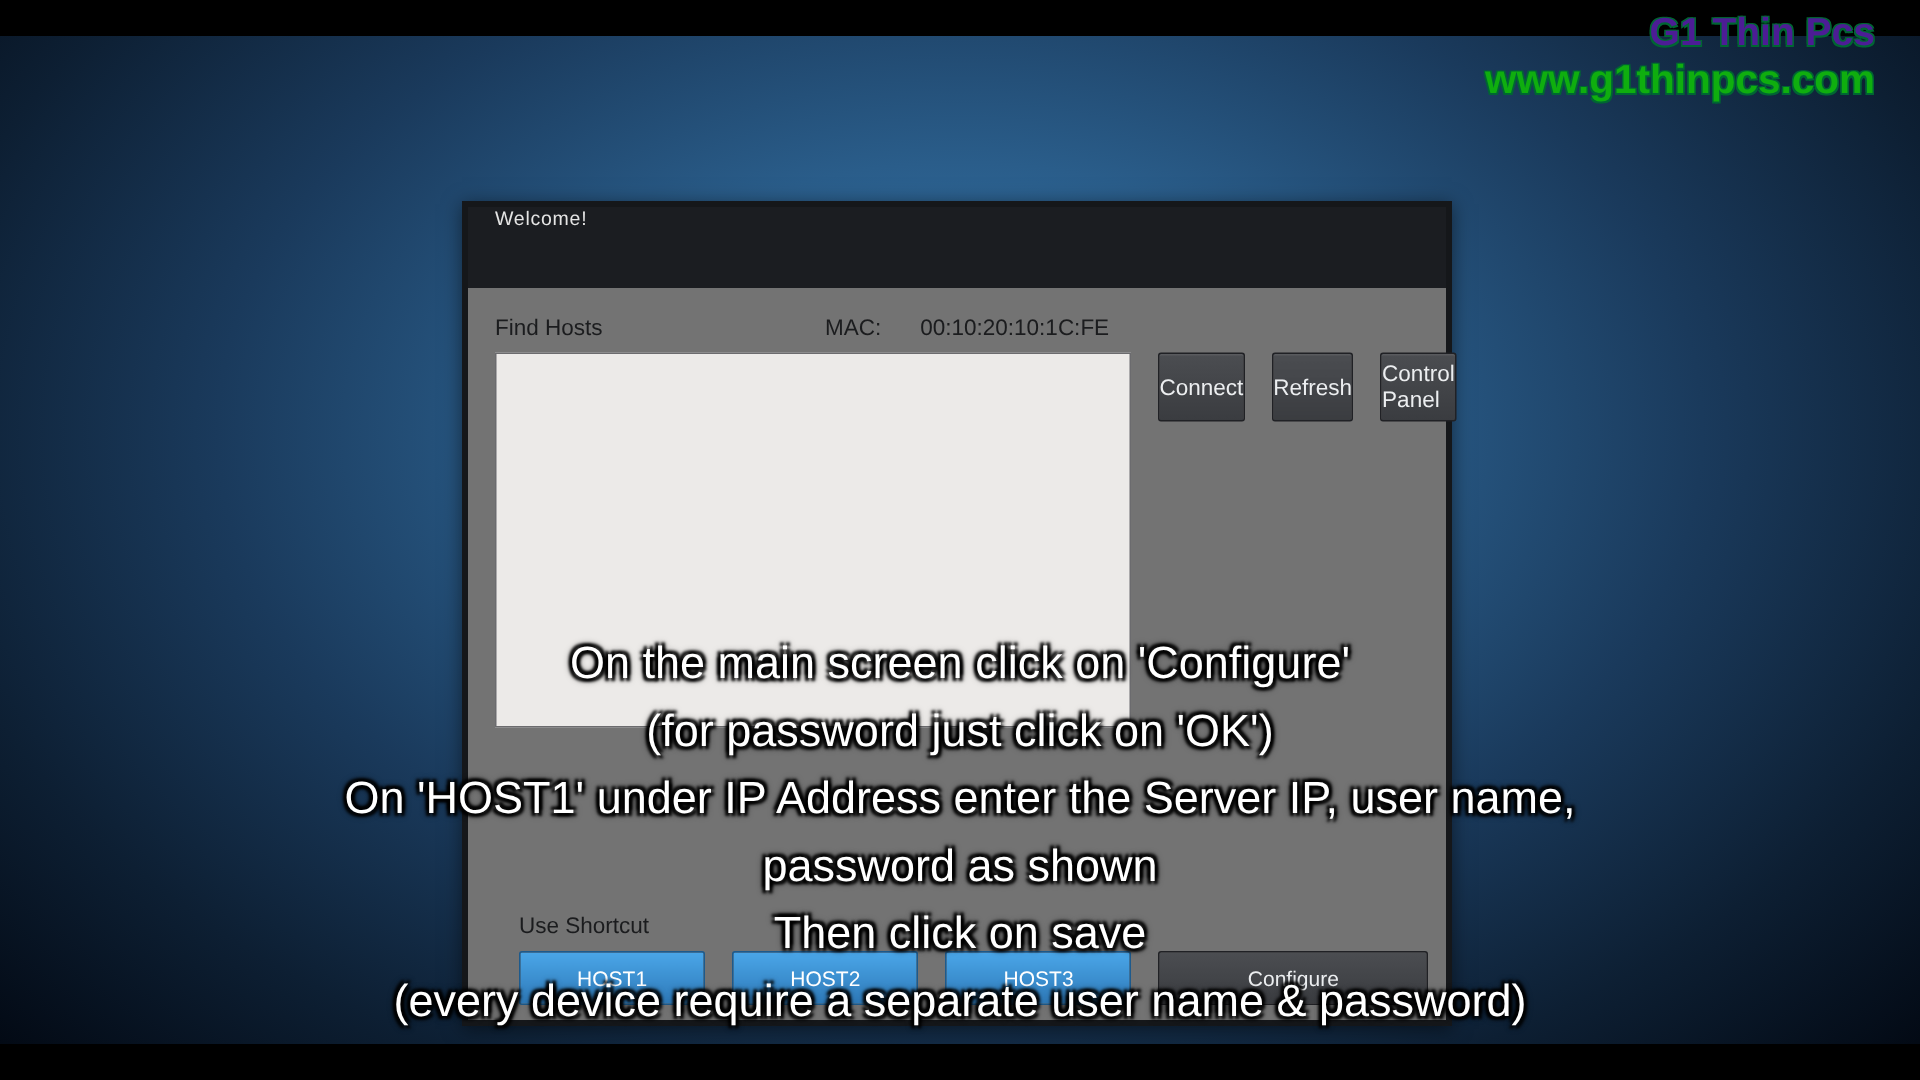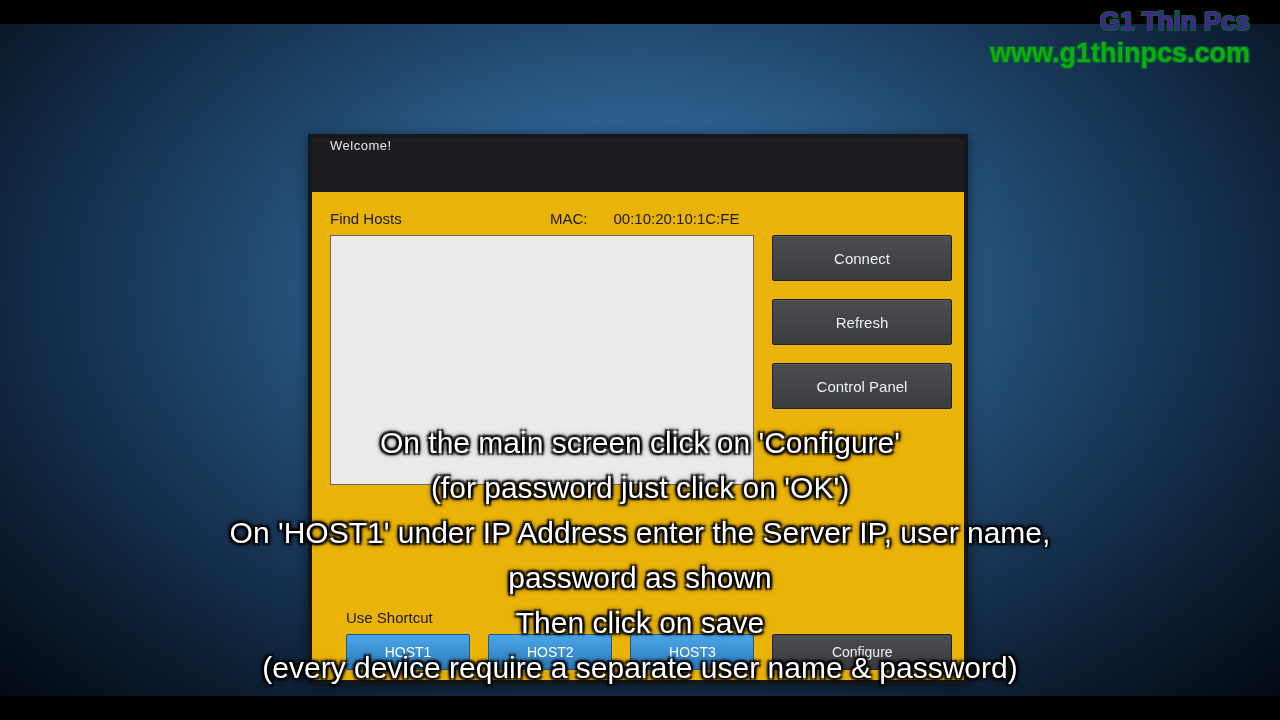--- a/index.html
+++ b/index.html
@@ -35,21 +35,21 @@
   .titlebar {
     background:#1b1d21;
     color:#e5e5e5;
     height:54px;
     display:flex; align-items:flex-start;
     padding:0 18px;
     font-size:13px;
     letter-spacing:.5px;
   }
   .content-area {
-    background:#eab308;
+    background:#737373;
     height:calc(100% - 54px);
     padding:18px 12px 10px 18px;
     display:flex; flex-direction:column;
     position:relative;
   }
   .header-row{
     display:flex; align-items:baseline; gap:10px; margin-bottom:8px;
     color:#1b1c1e; font-size:15px;
   }
   .header-row .find-hosts{ flex:0 0 210px; font-weight:500;}
@@ -60,21 +60,21 @@
     display:flex; gap:18px; flex:1;
   }
   .hosts-box{
     flex:1;
     background:#eceae8;
     border:1px solid #6b6b6e;
     height:250px;
   }
   .side-buttons{
     width:180px;
-    display:flex; flex-direction:column; gap:18px;
+    display:flex; gap:18px;
   }
   .btn{
     background: linear-gradient(#4b4d51,#3a3c40);
     color:#eceef0;
     border:1px solid #202125;
     height:46px;
     display:flex; align-items:center; justify-content:center;
     font-size:15px;
     cursor:pointer;
     box-shadow: inset 0 1px 0 rgba(255,255,255,.08);

